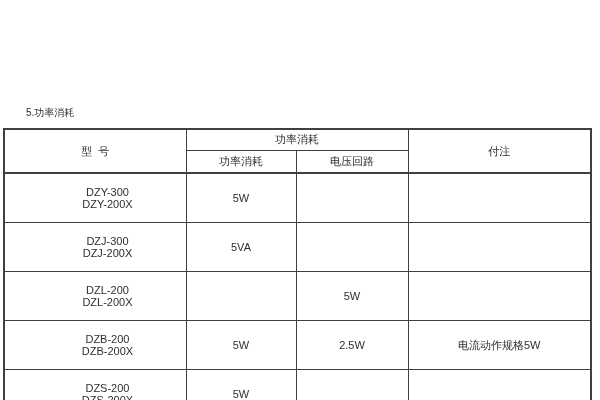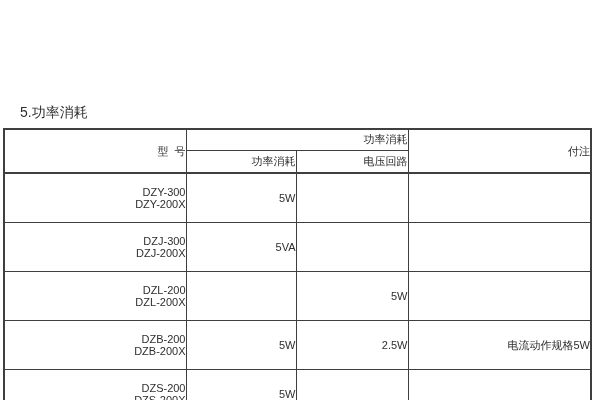--- a/index.html
+++ b/index.html
@@ -10,40 +10,40 @@
     width: 600px;
     height: 400px;
     background: #ffffff;
     position: relative;
     font-family: "Liberation Sans", "DejaVu Sans", sans-serif;
     color: #2e2e2e;
     overflow: hidden;
   }
   .doc-title {
     position: absolute;
-    left: 20px;
+    left: 26px;
     top: 106px;
-    font-size: 14px;
+    font-size: 10px;
     line-height: 13px;
     color: #2e2e2e;
     white-space: pre;
   }
   table.spec-table {
     position: absolute;
     left: 3px;
     top: 128px;
     width: 587px;
     border-collapse: collapse;
     table-layout: fixed;
     border: 2px solid #3f3f3f;
   }
   .spec-table th, .spec-table td {
     border: 1px solid #3f3f3f;
     font-weight: normal;
-    text-align: right;
+    text-align: center;
     vertical-align: middle;
     font-size: 11px;
     padding: 0;
     overflow: hidden;
     white-space: pre;
     color: #2e2e2e;
   }
   .spec-table thead tr.h1 { height: 21px; }
   .spec-table thead tr.h2 { height: 23px; }
   .spec-table thead { border-bottom: 2px solid #3f3f3f; }

